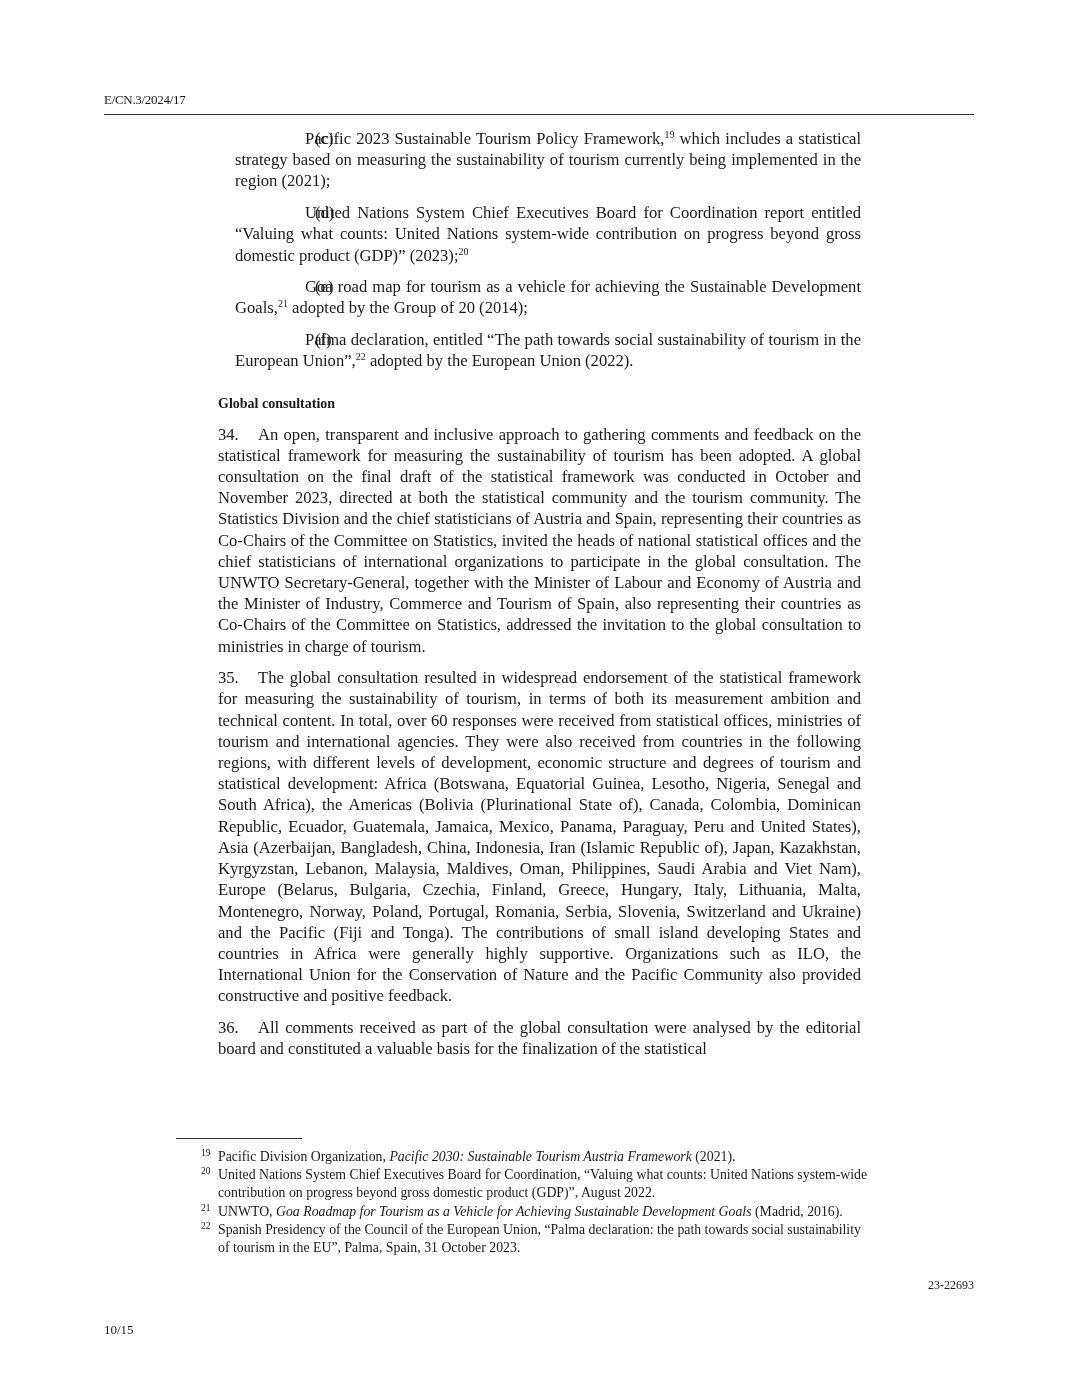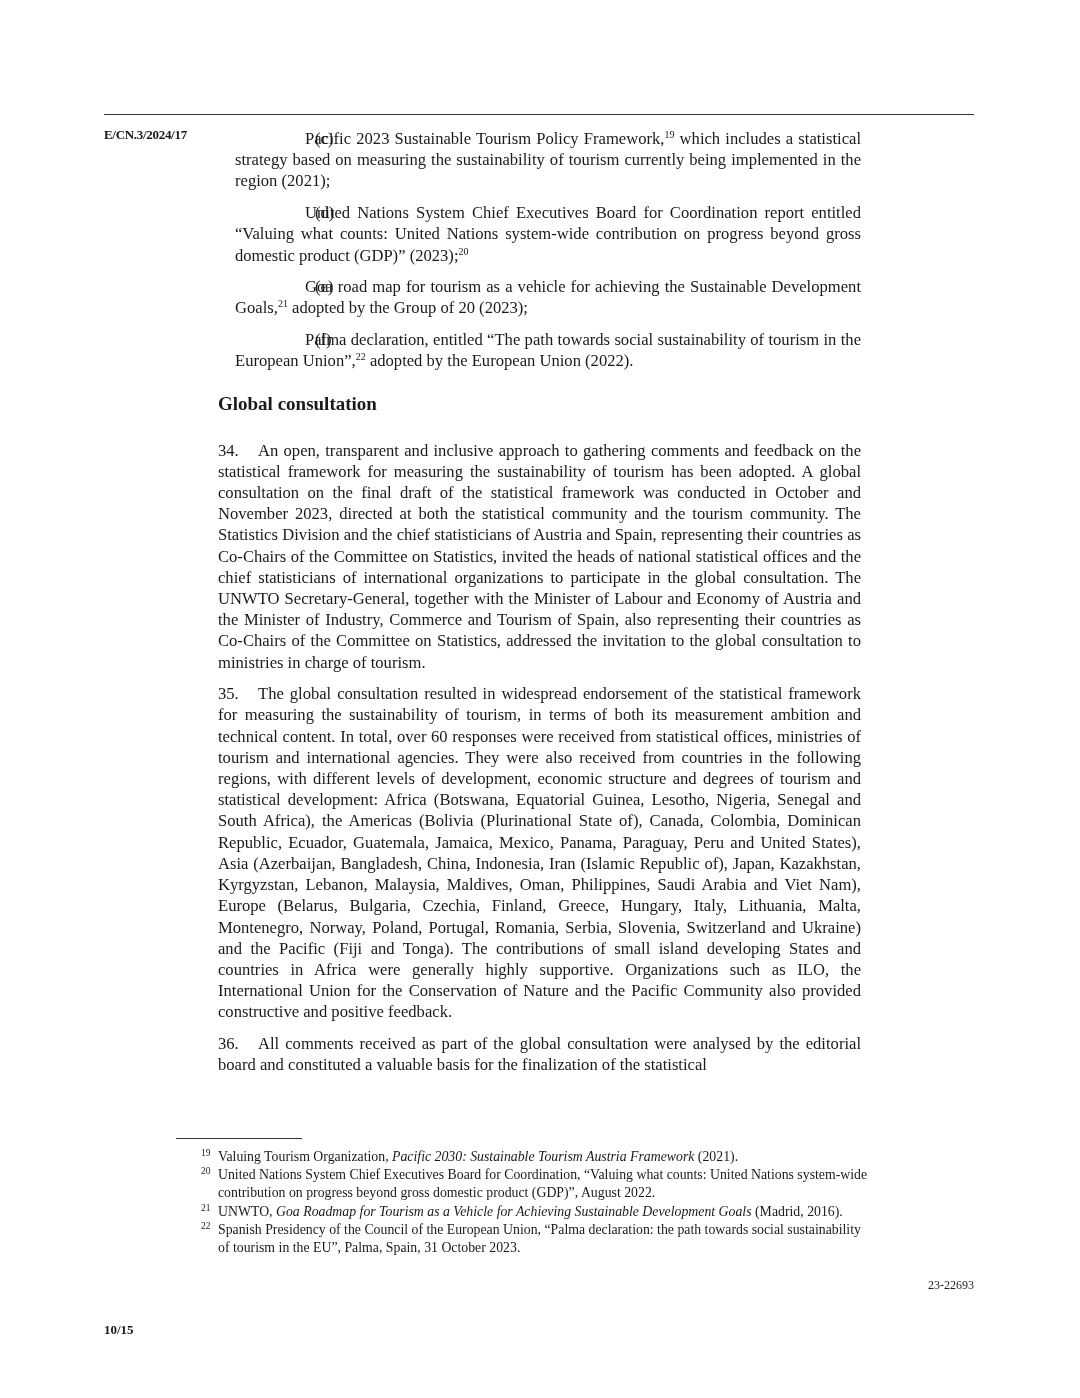--- a/index.html
+++ b/index.html
@@ -3,79 +3,79 @@
 <meta charset="utf-8">
 <style>
   html, body { margin: 0; padding: 0; background: #ffffff; }
   body {
     width: 1080px; height: 1398px; position: relative; overflow: hidden;
     font-family: "Liberation Serif", "DejaVu Serif", serif;
     color: #1a1a1a;
   }
   .symbol {
     position: absolute; left: 104px; top: 92px;
-    font-weight: bold; font-size: 13px; letter-spacing: -0.3px; margin-top: 35px;
+    font-weight: normal; font-size: 13px; letter-spacing: -0.3px;
   }
   .header-rule {
     position: absolute; left: 104px; top: 114px; width: 870px; height: 0;
     border-top: 1.5px solid #333;
   }
   .body {
     position: absolute; left: 218px; top: 128px; width: 643px;
     font-size: 16.6px; line-height: 21.2px; text-align: justify;
   }
   .body p { margin: 0 0 10.5px 0; }
   .body p.sub { text-indent: 40px; margin-left: 17px; }
   .body h3 {
-    font-size: 19px; font-weight: bold; margin: 21px 0 26px 0; line-height: 21px;
+    font-size: 14px; font-weight: bold; margin: 21px 0 10px 0; line-height: 21px;
   }
   .pnum { display: inline-block; width: 40px; }
   .subl { display: inline-block; width: 30px; }
   sup { font-size: 10px; line-height: 0; vertical-align: 6px; }
   .fn-rule {
     position: absolute; left: 176px; top: 1138px; width: 126px; height: 0;
     border-top: 1.5px solid #333;
   }
   .footnotes {
     position: absolute; left: 218px; top: 1148px; width: 650px;
     font-size: 13.8px; line-height: 18.2px;
   }
   .fn { position: relative; margin: 0; }
   .fn .fnum {
     position: absolute; left: -17px; top: -4px; font-size: 9.5px;
   }
   .footer-left {
-    position: absolute; left: 104px; top: 1322px; font-weight: bold; font-size: 13px;
+    position: absolute; left: 104px; top: 1322px; font-weight: normal; font-size: 13px;
   }
   .footer-right {
     position: absolute; right: 106px; top: 1278px; font-size: 12px;
   }
 </style>
 </head>
 <body>
 
 <div class="symbol">E/CN.3/2024/17</div>
 <div class="header-rule"></div>
 
 <div class="body">
   <p class="sub"><span class="subl">(c)</span><span>Pacific 2023 Sustainable Tourism Policy Framework,</span><sup>19</sup><span> which includes a statistical strategy based on measuring the sustainability of tourism currently being implemented in the region (2021);</span></p>
   <p class="sub"><span class="subl">(d)</span><span>United Nations System Chief Executives Board for Coordination report entitled “Valuing what counts: United Nations system-wide contribution on progress beyond gross domestic product (GDP)” (2023);</span><sup>20</sup><span></span></p>
-  <p class="sub"><span class="subl">(e)</span><span>Goa road map for tourism as a vehicle for achieving the Sustainable Development Goals,</span><sup>21</sup><span> adopted by the Group of 20 (2023);</span></p>
+  <p class="sub"><span class="subl">(e)</span><span>Goa road map for tourism as a vehicle for achieving the Sustainable Development Goals,</span><sup>21</sup><span> adopted by the Group of 20 (2014);</span></p>
   <p class="sub"><span class="subl">(f)</span><span>Palma declaration, entitled “The path towards social sustainability of tourism in the European Union”,</span><sup>22</sup><span> adopted by the European Union (2022).</span></p>
 
   <h3>Global consultation</h3>
 
   <p><span class="pnum">34.</span><span>An open, transparent and inclusive approach to gathering comments and feedback on the statistical framework for measuring the sustainability of tourism has been adopted. A global consultation on the final draft of the statistical framework was conducted in October and November 2023, directed at both the statistical community and the tourism community. The Statistics Division and the chief statisticians of Austria and Spain, representing their countries as Co-Chairs of the Committee on Statistics, invited the heads of national statistical offices and the chief statisticians of international organizations to participate in the global consultation. The UNWTO Secretary-General, together with the Minister of Labour and Economy of Austria and the Minister of Industry, Commerce and Tourism of Spain, also representing their countries as Co-Chairs of the Committee on Statistics, addressed the invitation to the global consultation to ministries in charge of tourism.</span></p>
   <p><span class="pnum">35.</span><span>The global consultation resulted in widespread endorsement of the statistical framework for measuring the sustainability of tourism, in terms of both its measurement ambition and technical content. In total, over 60 responses were received from statistical offices, ministries of tourism and international agencies. They were also received from countries in the following regions, with different levels of development, economic structure and degrees of tourism and statistical development: Africa (Botswana, Equatorial Guinea, Lesotho, Nigeria, Senegal and South Africa), the Americas (Bolivia (Plurinational State of), Canada, Colombia, Dominican Republic, Ecuador, Guatemala, Jamaica, Mexico, Panama, Paraguay, Peru and United States), Asia (Azerbaijan, Bangladesh, China, Indonesia, Iran (Islamic Republic of), Japan, Kazakhstan, Kyrgyzstan, Lebanon, Malaysia, Maldives, Oman, Philippines, Saudi Arabia and Viet Nam), Europe (Belarus, Bulgaria, Czechia, Finland, Greece, Hungary, Italy, Lithuania, Malta, Montenegro, Norway, Poland, Portugal, Romania, Serbia, Slovenia, Switzerland and Ukraine) and the Pacific (Fiji and Tonga). The contributions of small island developing States and countries in Africa were generally highly supportive. Organizations such as ILO, the International Union for the Conservation of Nature and the Pacific Community also provided constructive and positive feedback.</span></p>
   <p><span class="pnum">36.</span><span>All comments received as part of the global consultation were analysed by the editorial board and constituted a valuable basis for the finalization of the statistical</span></p>
 </div>
 
 <div class="fn-rule"></div>
 
 <div class="footnotes">
-  <p class="fn"><span class="fnum">19</span><span>Valuing Tourism Organization, </span><i>Pacific 2030: Sustainable Tourism Austria Framework</i><span> (2021).</span></p>
+  <p class="fn"><span class="fnum">19</span><span>Pacific Division Organization, </span><i>Pacific 2030: Sustainable Tourism Austria Framework</i><span> (2021).</span></p>
   <p class="fn"><span class="fnum">20</span><span>United Nations System Chief Executives Board for Coordination, “Valuing what counts: United Nations system-wide contribution on progress beyond gross domestic product (GDP)”, August 2022.</span><i></i><span></span></p>
   <p class="fn"><span class="fnum">21</span><span>UNWTO, </span><i>Goa Roadmap for Tourism as a Vehicle for Achieving Sustainable Development Goals</i><span> (Madrid, 2016).</span></p>
   <p class="fn"><span class="fnum">22</span><span>Spanish Presidency of the Council of the European Union, “Palma declaration: the path towards social sustainability of tourism in the EU”, Palma, Spain, 31 October 2023.</span><i></i><span></span></p>
 </div>
 
 <div class="footer-left">10/15</div>
 <div class="footer-right">23-22693</div>
 
 </body></html>

